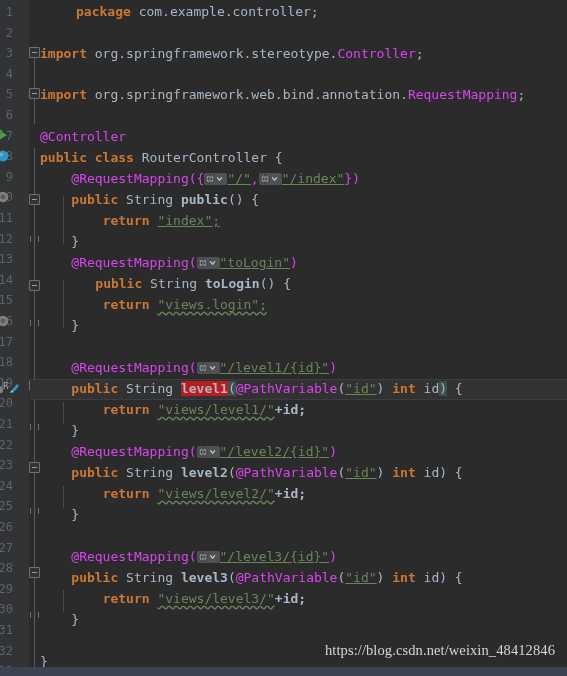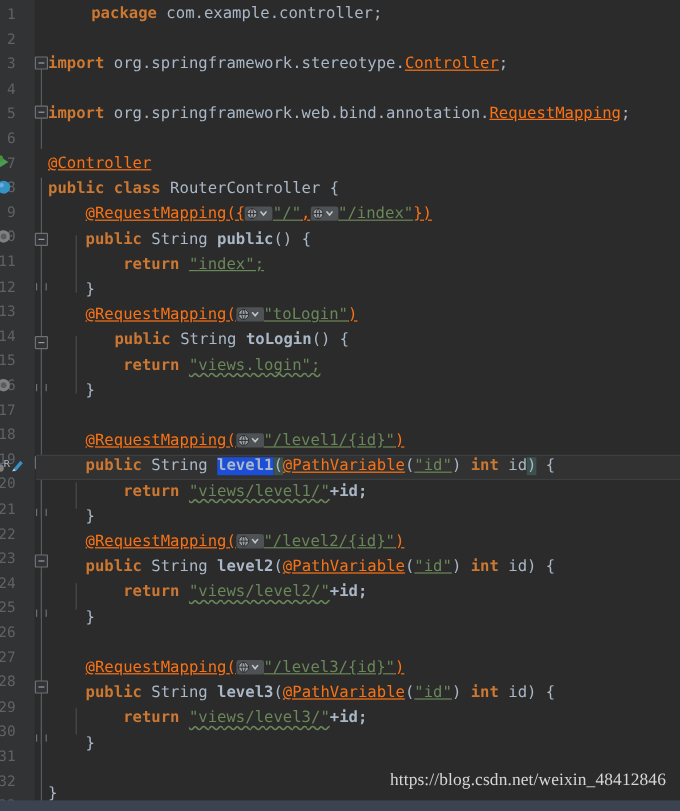--- a/index.html
+++ b/index.html
@@ -117,39 +117,39 @@
   .iguide {
     position: absolute;
     width: 1px;
     background: #4b4b4b;
   }
 
   
   .kw   { color: #cc7832; font-weight: bold; }
   .typ  { color: #a9b7c6; }
   .cls  { color: #a9b7c6; }
-  .ann  { color: #f97316; text-decoration: underline; }
+  .ann  { color: #d946ef; }
   .str  { color: #6a8759; }
   .pln  { color: #a9b7c6; }
   .bld  { font-weight: bold; }
 
   
   .ul { text-decoration: underline; text-decoration-color: #6a8759; }
   
   .squig {
     text-decoration: underline;
     text-decoration-style: wavy;
     text-decoration-color: #6a8759;
     text-underline-offset: 2px;
   }
 
   
   .brhl { background: #3b514d; }
   
-  .idhl { background: #1d4ed8; }
+  .idhl { background: #b91c1c; }
 
   
   .globe {
     display: inline-block;
     position: relative;
     width: 23px;
     height: 12px;
     vertical-align: -2px;
     background: #4e5254;
     border-radius: 2px;

